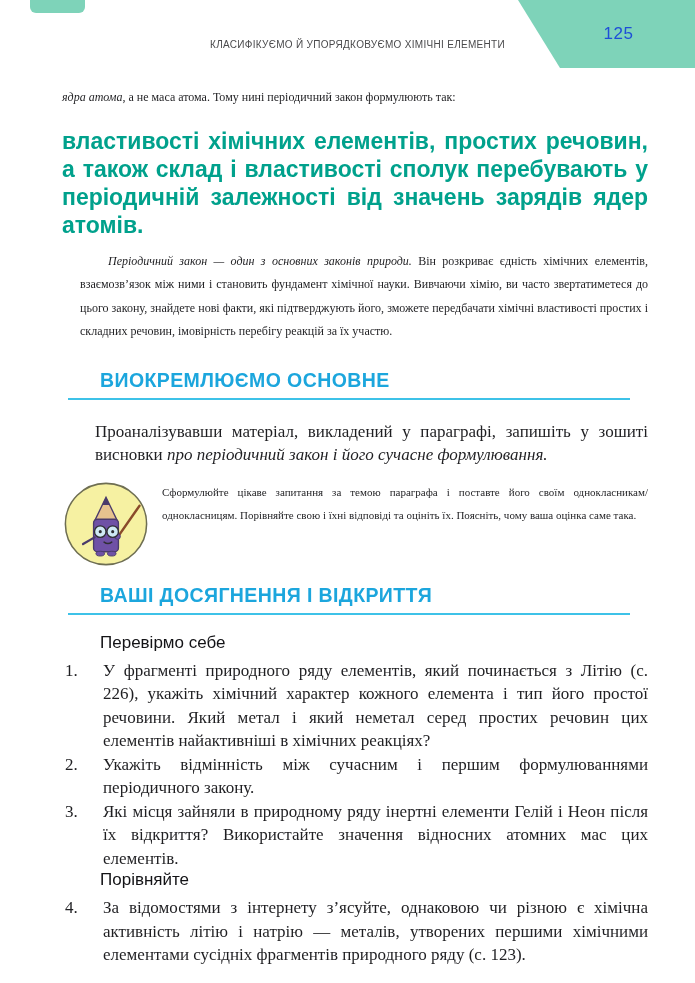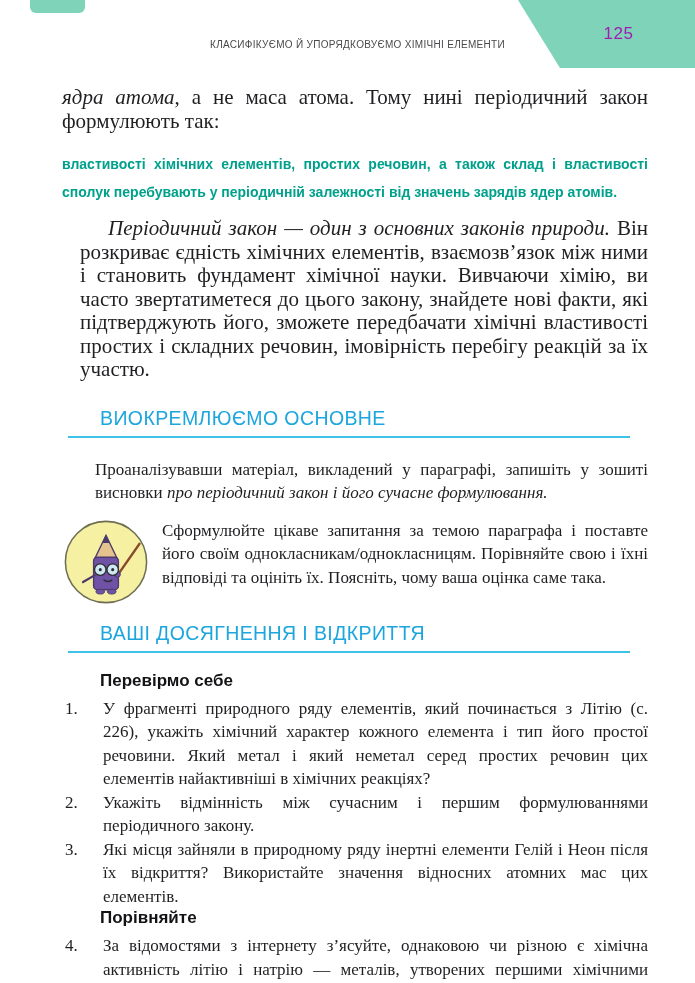--- a/index.html
+++ b/index.html
@@ -21,54 +21,54 @@
   .page-tab{
     position:absolute;top:0;right:0;
     width:177px;height:68px;
     background:#7ed3b9;
     clip-path:polygon(0 0,100% 0,100% 100%,42px 100%);
   }
   .page-number{
     position:absolute;left:42px;right:18px;top:0;height:68px;
     display:flex;align-items:center;justify-content:center;
     font-family:"Liberation Sans", sans-serif;
-    font-size:17px;color:#a21caf;letter-spacing:.5px;
+    font-size:17px;color:#1d4ed8;letter-spacing:.5px;
   }
   .header-title{
     position:absolute;top:39px;right:190px;
     font-family:"Liberation Sans", sans-serif;
     font-size:10px;color:#4a4a4c;letter-spacing:.3px;
     white-space:nowrap;
   }
   
   .content{
     position:absolute;left:62px;top:0;width:586px;
     padding-top:86px;
   }
   p{margin:0;}
   .body-text{
-    font-size:21px;line-height:23.5px;text-align:justify;
+    font-size:12px;line-height:23.5px;text-align:justify;
   }
   .law-statement{
     margin-top:17px;
     font-family:"Liberation Sans", sans-serif;
     font-weight:bold;
-    font-size:14px;line-height:28px;
+    font-size:23px;line-height:28px;
     color:#00a18c;text-align:justify;
   }
   .main-paragraph{
     margin-top:11px;
     text-indent:28px;
     margin-left:18px;
   }
   .section-heading{
     margin:0;
     margin-left:38px;
     font-family:"Liberation Sans", sans-serif;
-    font-size:19.5px;font-weight:normal;
+    font-size:19.5px;font-weight:bold;
     color:#1ca6dd;letter-spacing:.4px;
   }
   .heading-1{margin-top:25px;}
   .heading-2{margin-top:17px;}
   .section-rule{
     margin:6px 0 0 6px;
     width:562px;height:2px;border:0;
     background:#3ec2e8;
   }
   .task-paragraph{
@@ -80,26 +80,26 @@
     margin-top:14px;
     display:flex;align-items:flex-start;
   }
   .mascot-badge{
     flex:0 0 auto;
     width:86px;height:86px;margin-left:1px;
   }
   .mascot-text{
     margin-left:13px;
     width:488px;
-    font-size:17px;line-height:23.5px;text-align:justify;
+    font-size:11px;line-height:23.5px;text-align:justify;
   }
   .sub-heading{
     margin-left:38px;
     font-family:"Liberation Sans", sans-serif;
-    font-size:17px;font-weight:bold;color:#131316;
+    font-size:17px;font-weight:normal;color:#131316;
   }
   .sub-heading-1{margin-top:18px;}
   .sub-heading-2{}
   .question-list{margin-top:6px;}
   .question-item{
     display:flex;align-items:flex-start;
     font-size:17px;line-height:23.5px;
   }
   .question-num{
     flex:0 0 38px;

